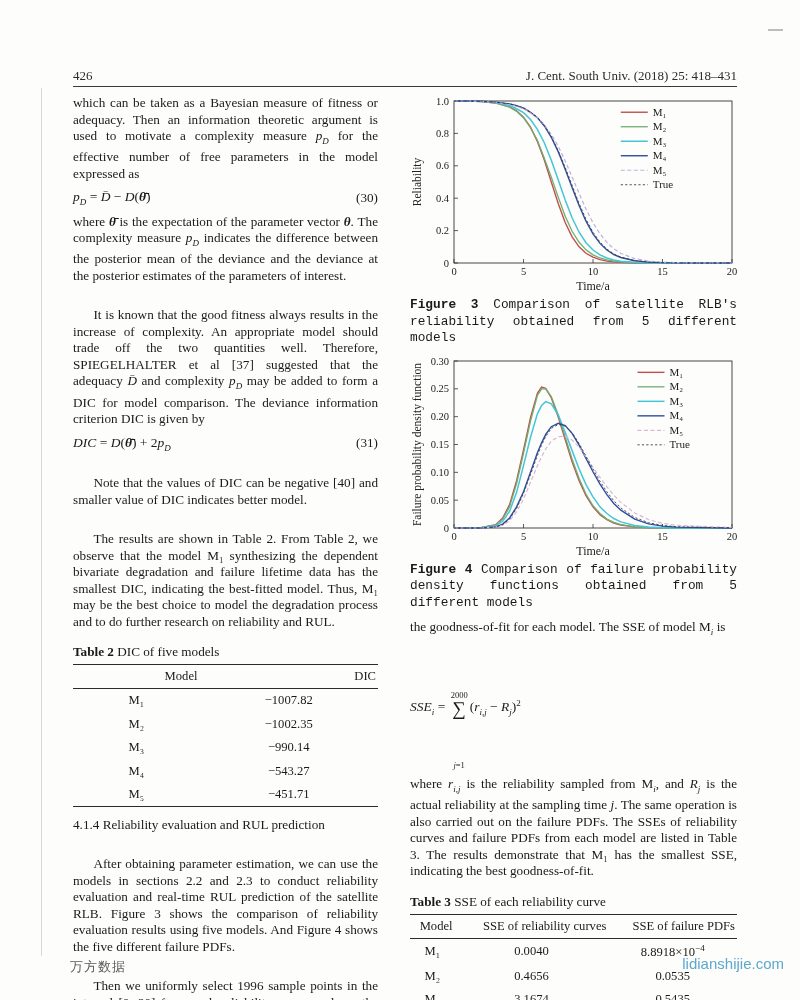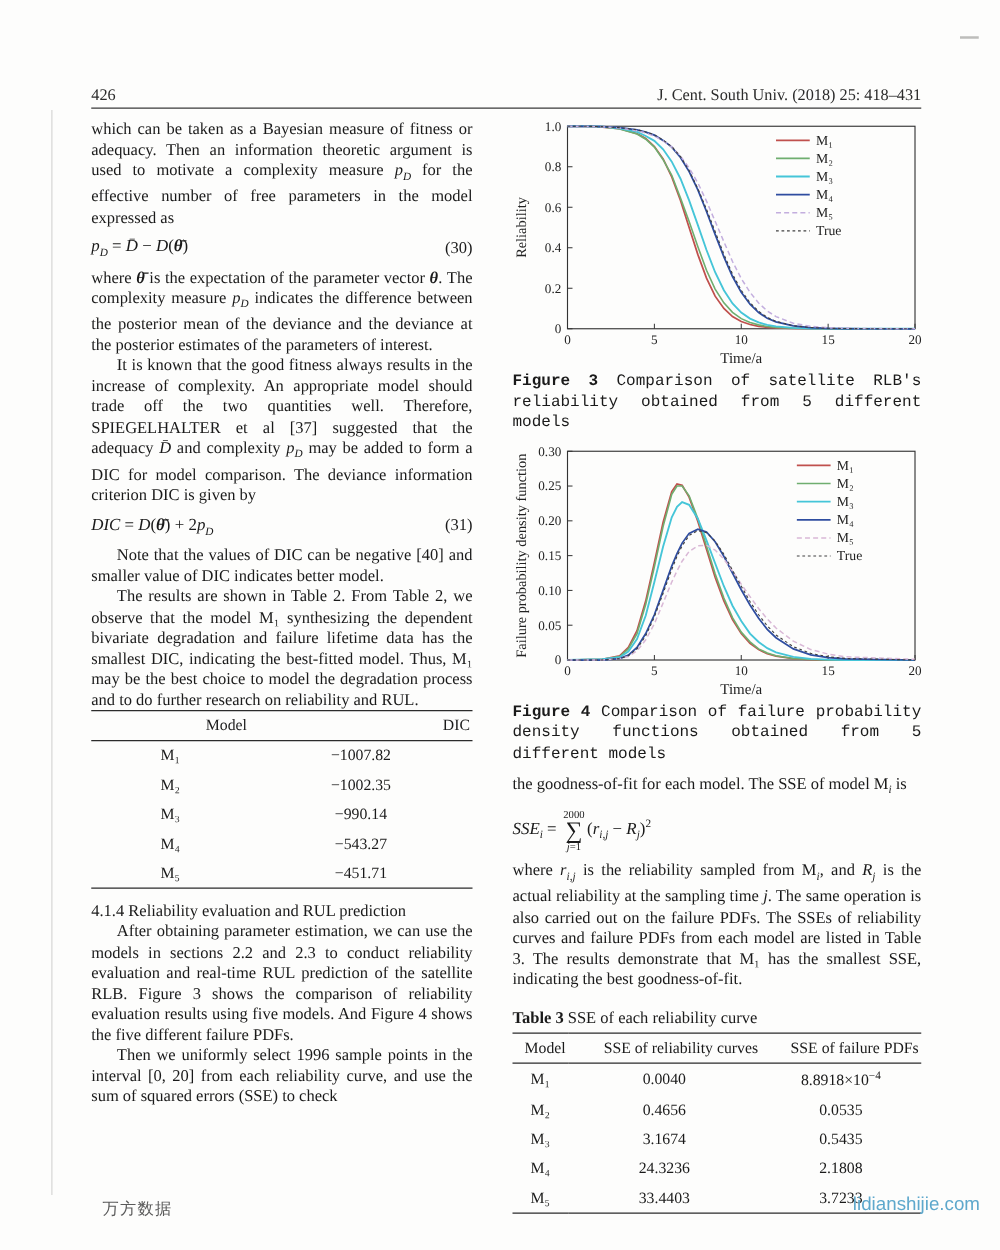--- a/index.html
+++ b/index.html
@@ -4,36 +4,36 @@
 <style>
   html,body{margin:0;padding:0;background:#ffffff;}
   #page{position:relative;width:800px;height:1000px;background:#fdfdfc;font-family:"Liberation Serif","DejaVu Serif",serif;color:#1a1a1a;overflow:hidden;}
   #edge-line{position:absolute;left:41px;top:88px;width:1px;height:868px;background:#d8d8d6;}
   #corner-dash{position:absolute;left:768px;top:29px;width:15px;height:2px;background:#bdbdbb;}
   #header{position:absolute;left:73px;top:68px;width:664px;display:flex;justify-content:space-between;font-size:13px;color:#2b2b2b;}
   #header-rule{position:absolute;left:73px;top:86px;width:664px;height:1.4px;background:#3a3a3a;}
   #content{position:absolute;left:73px;top:95px;width:664px;display:flex;gap:32px;}
   .col{width:325px;}
   .para{margin:0;font-size:13.2px;line-height:16.5px;text-align:justify;}
-  .indent{text-indent:1.55em;}
+  .indent{text-indent:1.55em;margin-top:23px;}
   .equation{display:flex;align-items:center;margin:7px 0;font-size:13.2px;}
   .eq-body{flex:1;font-size:13.5px;}
   .eq-num{font-size:13.2px;}
   .sum{display:inline-flex;flex-direction:column;align-items:center;vertical-align:middle;line-height:1;margin:0 2px;}
-  .sum-top,.sum-bot{font-size:8.5px;}
+  .sum-top,.sum-bot{font-size:8.5px;margin-top:44px;}
   .sum-sigma{font-size:19px;line-height:0.9;}
   .tbl-title{font-size:13.2px;margin:14px 0 4px 0;}
   table{width:100%;border-collapse:collapse;font-size:12.6px;border-top:1.6px solid #2b2b2b;border-bottom:1.6px solid #2b2b2b;}
   thead th{font-weight:normal;border-bottom:0.9px solid #2b2b2b;padding:4px 2px;text-align:right;}
   tbody td{text-align:center;padding:4.2px 2px;}
   .section-head{font-size:13.2px;margin:10px 0 0 0;}
   .fig-caption{font-size:12.8px;line-height:16.5px;text-align:justify;margin:2px 0 8px 0;font-family:Liberation Mono, monospace;}
   .chart-box{width:330px;}
   svg{display:block;}
-  #footer-left{position:absolute;left:82px;top:958px;font-size:13px;color:#5a5a5a;font-family:"Liberation Sans",sans-serif;letter-spacing:1px;}
+  #footer-left{position:absolute;left:70px;top:958px;font-size:13px;color:#5a5a5a;font-family:"Liberation Sans",sans-serif;letter-spacing:1px;}
   #footer-right{position:absolute;right:16px;top:955px;font-size:15px;color:#5ea8cc;font-family:Liberation Sans, sans-serif;}
   sub{font-size:9px;} sup{font-size:9px;}
 </style>
 </head>
 <body>
 
 <div id="page">
   <div id="edge-line"></div>
   <div id="corner-dash"></div>
 
@@ -53,20 +53,21 @@
       </div>
       <p class="para">where <b><i>θ̄</i></b> is the expectation of the parameter vector <b><i>θ</i></b>. The complexity measure <i>p</i><sub><i>D</i></sub> indicates the difference between the posterior mean of the deviance and the deviance at the posterior estimates of the parameters of interest.</p>
       <p class="para indent">It is known that the good fitness always results in the increase of complexity. An appropriate model should trade off the two quantities well. Therefore, SPIEGELHALTER et al [37] suggested that the adequacy <i>D̄</i> and complexity <i>p</i><sub><i>D</i></sub> may be added to form a DIC for model comparison. The deviance information criterion DIC is given by</p>
       <div class="equation">
         <span class="eq-body"><i>DIC</i> = <i>D</i>(<b><i>θ̄</i></b>) + 2<i>p</i><sub><i>D</i></sub></span>
         <span class="eq-num">(31)</span>
       </div>
       <p class="para indent">Note that the values of DIC can be negative [40] and smaller value of DIC indicates better model.</p>
       <p class="para indent">The results are shown in Table 2. From Table 2, we observe that the model M₁ synthesizing the dependent bivariate degradation and failure lifetime data has the smallest DIC, indicating the best-fitted model. Thus, M₁ may be the best choice to model the degradation process and to do further research on reliability and RUL.</p>
 
+      <div class="tbl-title"><b>Table 2</b> DIC of five models</div>
       <table>
           <thead>
             <tr>
               <th>Model</th>
               <th>DIC</th>
             </tr>
           </thead>
           <tbody>
             <tr>
               <td>M₁</td>

